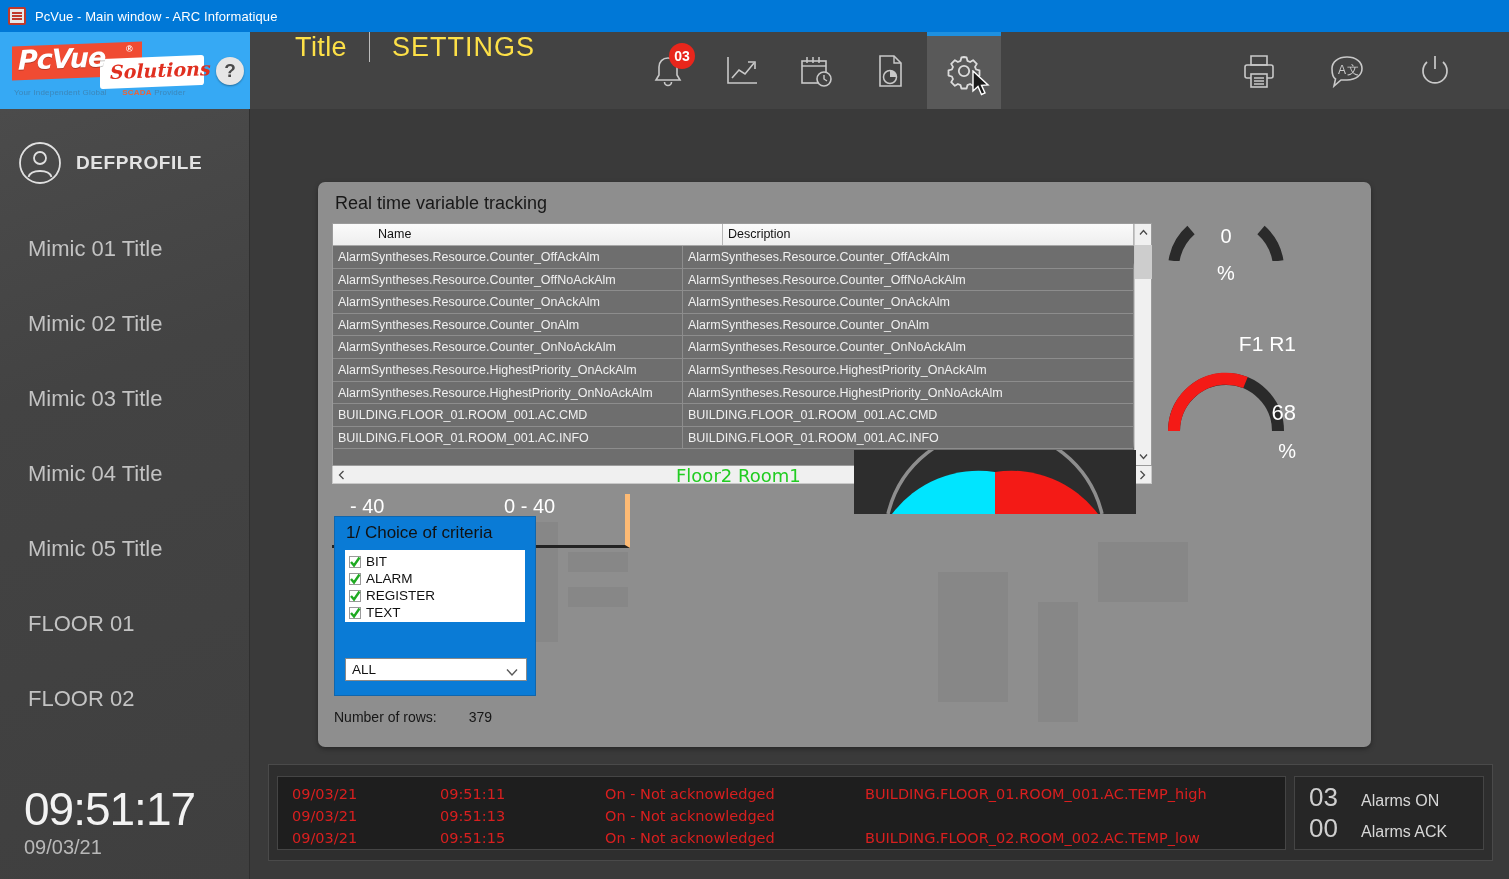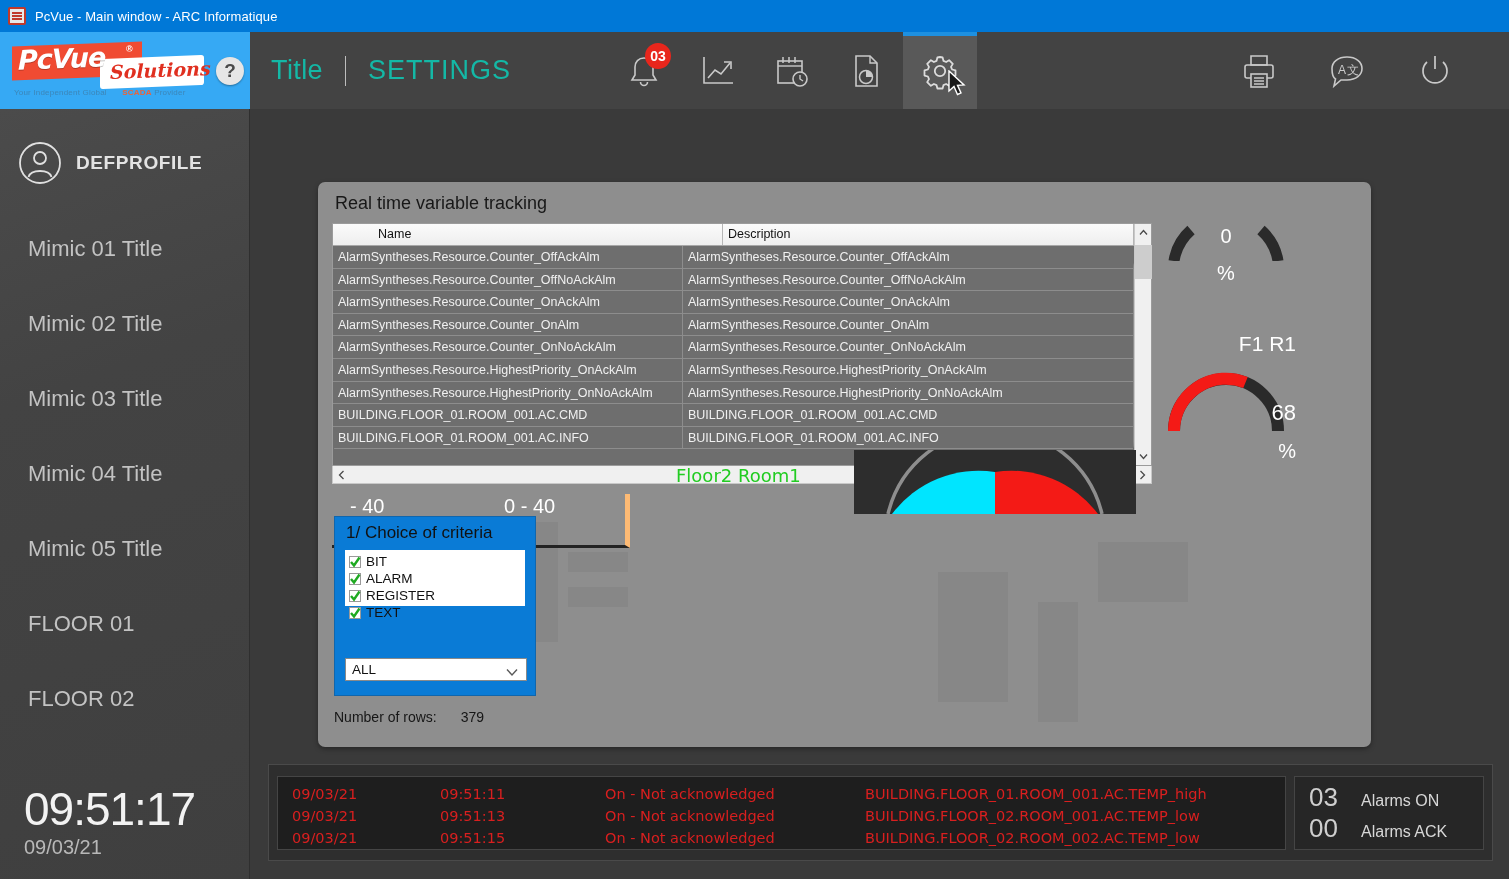--- a/index.html
+++ b/index.html
@@ -98,22 +98,22 @@
   .help-btn {
     width: 28px; height: 28px; border-radius: 50%;
     background: #e6e6e6; color: #4a4a4a;
     font-size: 19px; font-weight: bold;
     display: flex; align-items: center; justify-content: center;
     margin-left: 10px;
     box-shadow: 0 1px 2px rgba(0,0,0,.35);
     cursor: pointer;
   }
   .hdr-titles {
-    display: flex; align-items: center;
-    margin-left: 21px; color: #14b8a6;
+    display: flex; align-items: flex-start;
+    margin-left: 45px; color: #fde047;
   }
   .hdr-title { font-size: 27px; font-weight: 300; letter-spacing: .4px;}
   .hdr-sep { width: 1px; height: 30px; background: #bdbdbd; margin: 0 22px; }
   .hdr-sub { font-size: 27px; font-weight: 300; letter-spacing: 1px; }
 
   .nav-center {
     display: flex; align-items: stretch;
     margin-left: 96px;
   }
   .nav-btn {
@@ -282,21 +282,21 @@
     background: #0a7bd6;
     border: 1px solid #1066ad;
   }
   .criteria-hd {
     font-size: 17px; color: #111;
     padding: 6px 0 0 11px;
   }
   .criteria-list {
     margin: 7px 10px 0 10px;
     background: #ffffff;
-    height: 56px;
+    height: 72px;
     padding: 3px 0 0 4px;
   }
   .crit-row {
     display: flex; align-items: center;
     height: 17px; font-size: 13.5px; color: #111;
   }
   .chk {
     width: 12px; height: 12px; margin-right: 5px;
     position: relative; flex: 0 0 12px;
   }
@@ -308,21 +308,21 @@
     display: flex; align-items: center;
     padding-left: 6px;
     font-size: 13.5px; color: #111;
     cursor: pointer;
   }
   .combo-arrow { position: absolute; right: 8px; top: 6px; }
 
   .rowcount {
     position: absolute; left: 16px; top: 527px;
     font-size: 14px; color: #161616;
-    display: flex; gap: 24px;
+    display: flex; gap: 32px;
   }
 
   
   .gauge-top {
     position: absolute; left: 838px; top: 35px;
     width: 140px; height: 110px;
     text-align: center; color: #fff;
   }
   .gauge-val { font-size: 20px; font-weight: 300; }
   .gauge-unit { font-size: 20px; font-weight: 300; margin-top: 22px; }
@@ -722,21 +722,20 @@
         <div class="alarm-row">
           <span class="a-date">09/03/21</span>
           <span class="a-time">09:51:11</span>
           <span class="a-state">On - Not acknowledged</span>
           <span class="a-tag">BUILDING.FLOOR_01.ROOM_001.AC.TEMP_high</span>
         </div>
         <div class="alarm-row">
           <span class="a-date">09/03/21</span>
           <span class="a-time">09:51:13</span>
           <span class="a-state">On - Not acknowledged</span>
-          <span class="a-tag">BUILDING.FLOOR_02.ROOM_001.AC.TEMP_low</span>
         </div>
         <div class="alarm-row">
           <span class="a-date">09/03/21</span>
           <span class="a-time">09:51:15</span>
           <span class="a-state">On - Not acknowledged</span>
           <span class="a-tag">BUILDING.FLOOR_02.ROOM_002.AC.TEMP_low</span>
         </div>
       </div>
       <div class="alarm-counts">
         <div class="ac-row">

